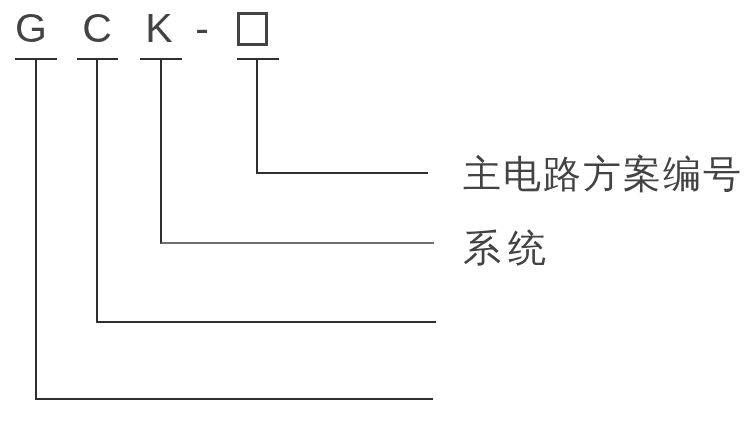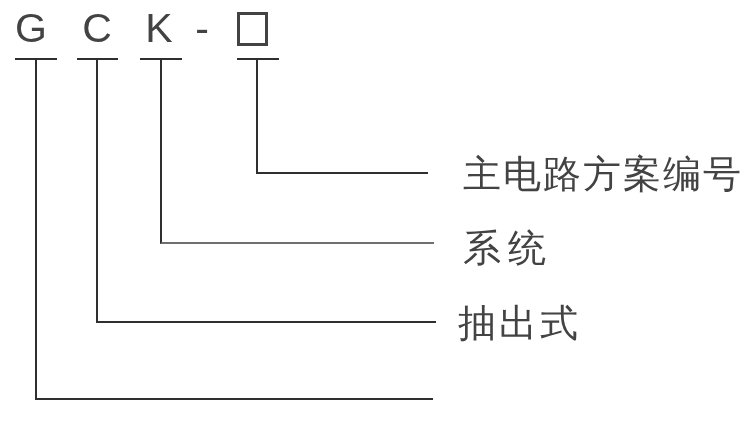--- a/index.html
+++ b/index.html
@@ -91,15 +91,14 @@
   <div class="underline" style="left:140px; width:42px"></div>
   <div class="underline" style="left:237px; width:42px"></div>
 
   <div class="connector" style="left:256px; width:172px; height:114px"></div>
   <div class="connector light-h" style="left:160px; width:274px; height:184px"></div>
   <div class="connector" style="left:96px;  width:340px; height:263px"></div>
   <div class="connector" style="left:35px;  width:398px; height:340px"></div>
 
   <div class="label ls-2" style="left:463px; top:150px">主电路方案编号</div>
   <div class="label ls-7" style="left:463px; top:224px">系统</div>
-  <div class="label ls-3" style="left:458px; top:299px">抽出式</div>
 
 </div>
 
 </body></html>

